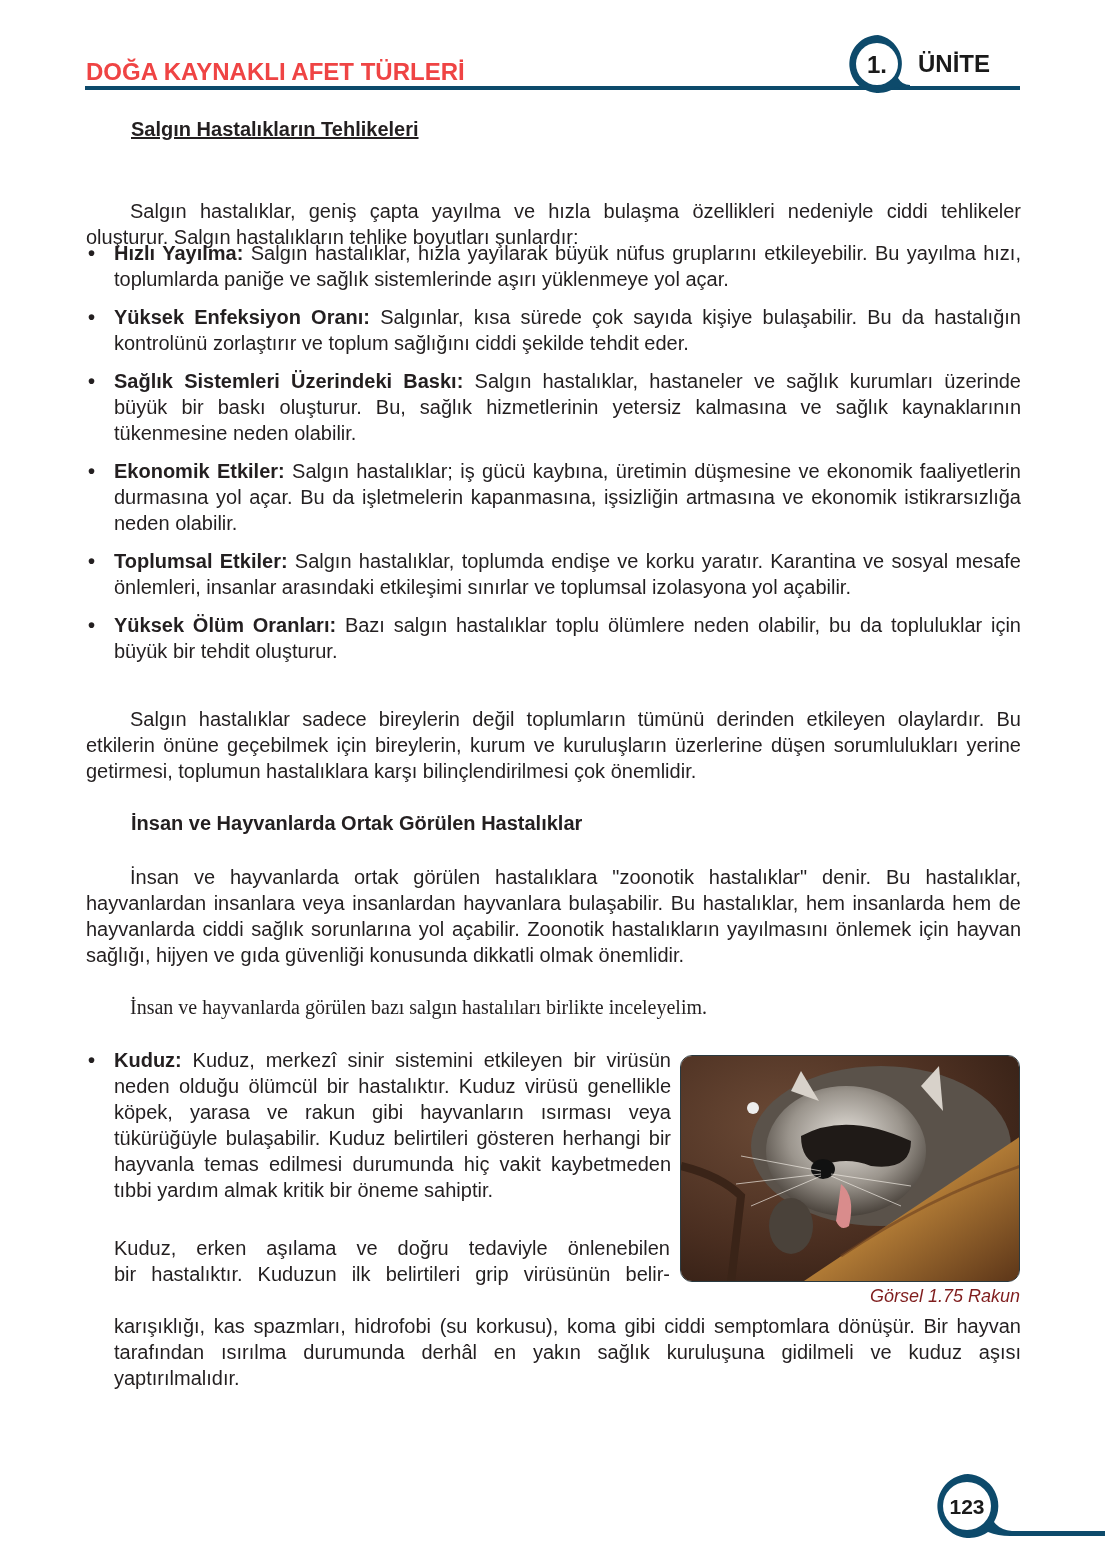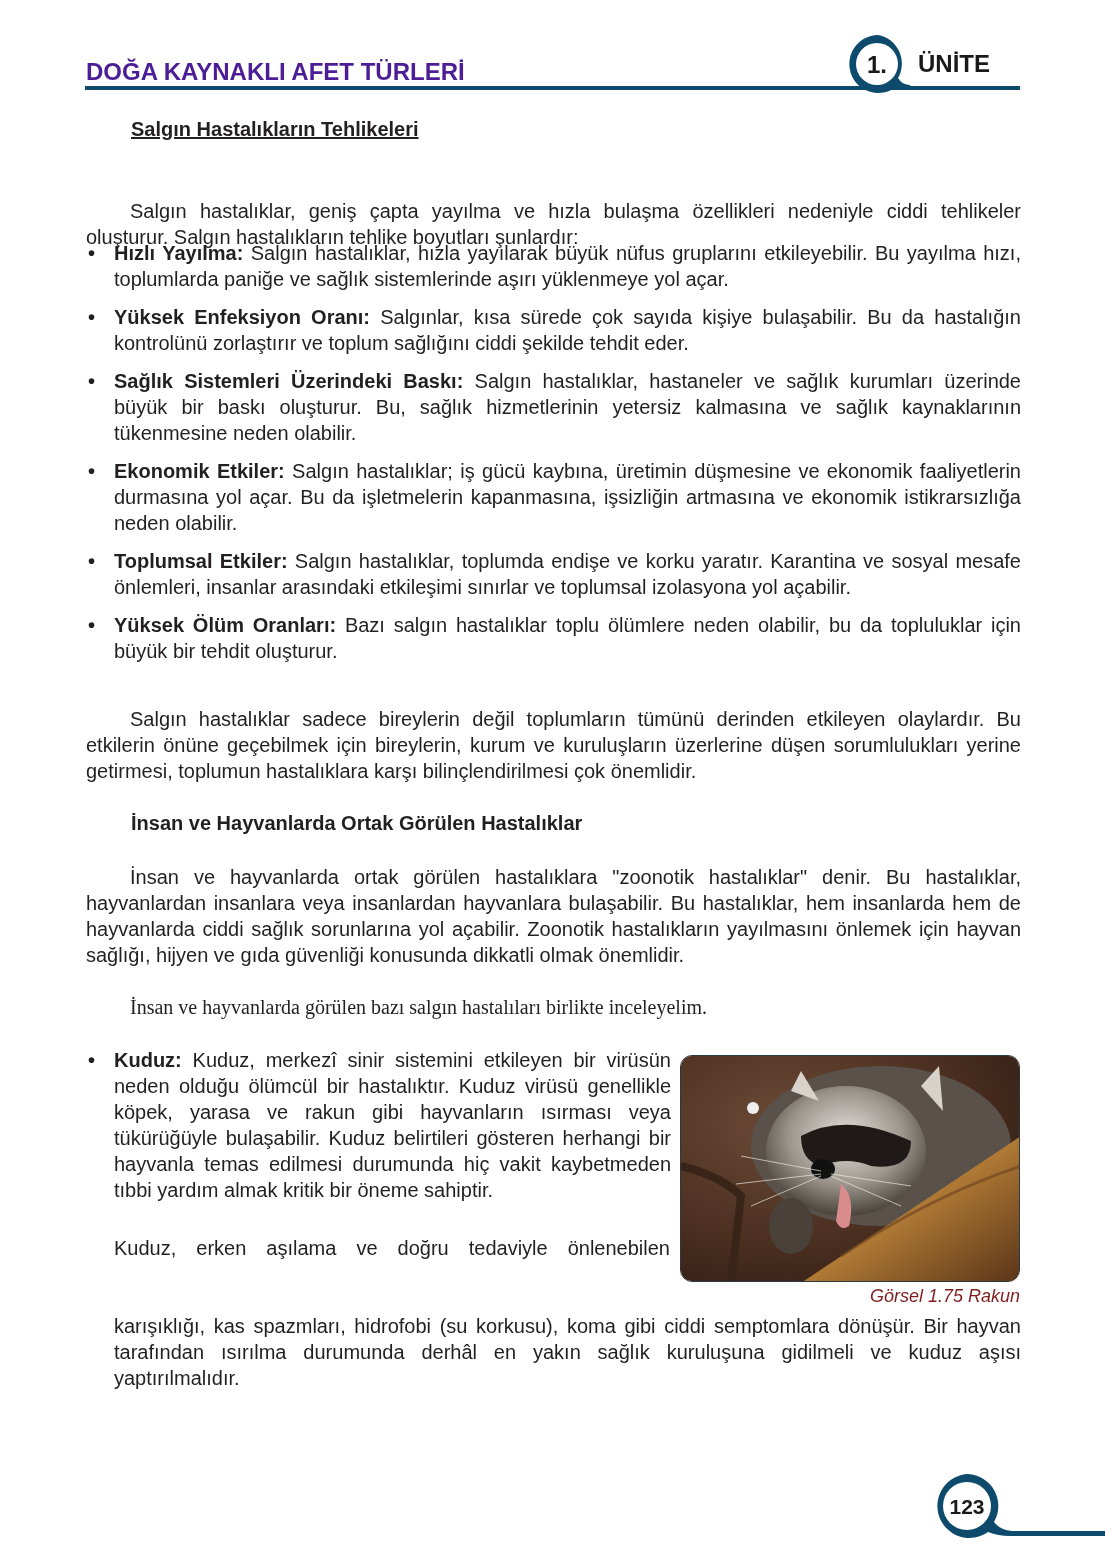--- a/index.html
+++ b/index.html
@@ -1,21 +1,21 @@
 <!DOCTYPE html>
 <html><head>
 <meta charset="utf-8">
 <style>
   html, body { margin: 0; padding: 0; background: #ffffff; }
   body { width: 1105px; height: 1559px; position: relative; overflow: hidden;
          font-family: "Liberation Sans", sans-serif; color: #231f20; }
   .abs { position: absolute; }
 
   
-  .header-title { left: 86px; top: 58px; font-size: 24px; font-weight: bold; letter-spacing: 0px; color: #4c1d95; }
+  .header-title { left: 86px; top: 58px; font-size: 24px; font-weight: bold; letter-spacing: 0px; color: #ef4444; }
   .header-line { left: 85px; top: 86px; width: 935px; height: 4px; background: #0d4a6b; }
   .unit-badge { left: 846px; top: 33px; width: 64px; height: 62px; }
   .unit-label { left: 918px; top: 50px; font-size: 24px; font-weight: bold; color: #1a1a1a; }
 
   
   .text { font-size: 20px; line-height: 26px; }
   .para { left: 86px; width: 935px; text-align: justify; }
   .para .first { display: inline-block; width: 44px; }
   .heading { left: 131px; font-size: 20px; font-weight: bold; }
   .bullets { left: 86px; width: 935px; top: 240px; }
@@ -75,20 +75,21 @@
 </div>
 
 <div class="abs text" style="left:130px; top:994px;font-family:Liberation Serif, serif;">İnsan ve hayvanlarda görülen bazı salgın hastalıları birlikte inceleyelim.</div>
 
 <div class="abs kuduz">
   <div class="bullet" style="margin:0;"><span class="dot">•</span><b>Kuduz:</b><span> Kuduz, merkezî sinir sistemini etkileyen bir virüsün neden olduğu ölümcül bir hastalıktır. Kuduz virüsü genellikle köpek, yarasa ve rakun gibi hayvanların ısırması veya tükürüğüyle bulaşabilir. Kuduz belirtileri gösteren herhangi bir hayvanla temas edilmesi durumunda hiç vakit kaybetmeden tıbbi yardım almak kritik bir öneme sahiptir.</span></div>
 </div>
 
 <div class="abs kuduz-p2 text">
   <div class="justify-all">Kuduz, erken aşılama ve doğru tedaviyle önlenebilen</div>
+  <div class="justify-all">bir hastalıktır. Kuduzun ilk belirtileri grip virüsünün belir-</div>
 </div>
 <div class="abs kuduz-p2b text">karışıklığı, kas spazmları, hidrofobi (su korkusu), koma gibi ciddi semptomlara dönüşür. Bir hayvan tarafından ısırılma durumunda derhâl en yakın sağlık kuruluşuna gidilmeli ve kuduz aşısı yaptırılmalıdır.</div>
 
 <div class="abs photo">
   <svg width="340" height="227" viewBox="0 0 340 227">
     <defs>
       <radialGradient id="bg" cx="0.3" cy="0.3" r="0.9">
         <stop offset="0" stop-color="#6b4a36"></stop>
         <stop offset="0.6" stop-color="#4a2e20"></stop>
         <stop offset="1" stop-color="#2e1b12"></stop>

